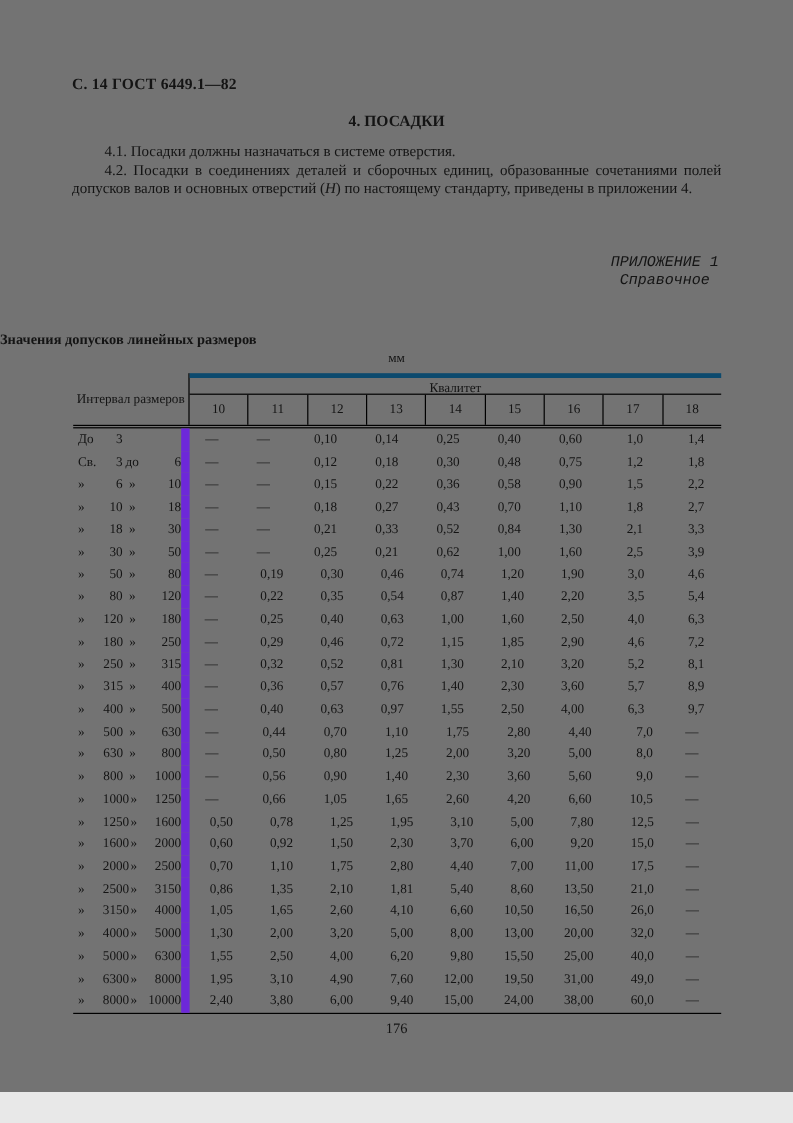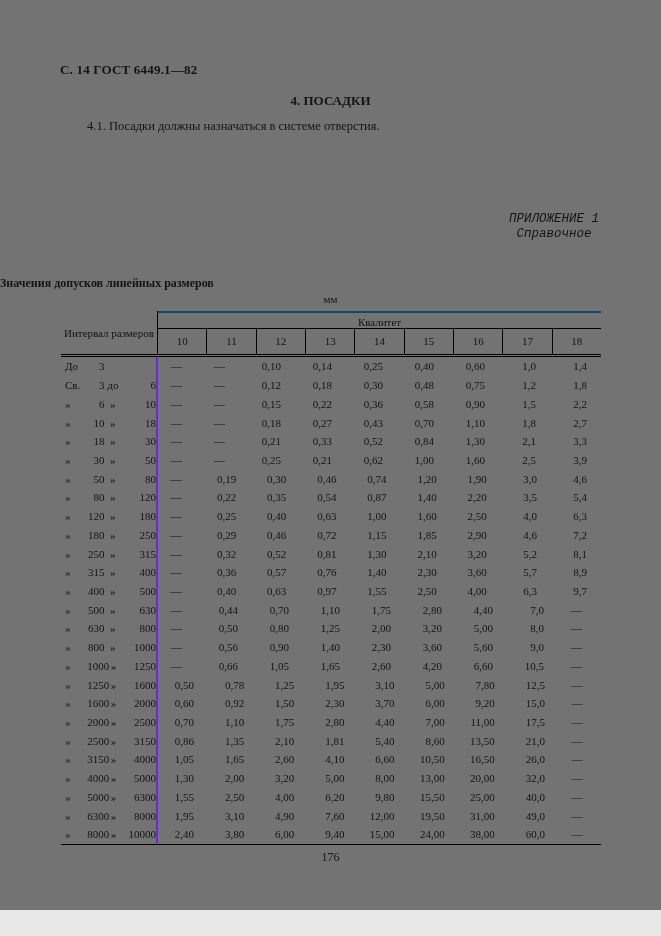--- a/index.html
+++ b/index.html
@@ -48,34 +48,34 @@
   .th-interval {
     width: 97px;
     border-right: 1px solid #000;
     display: flex; align-items: center;
     padding-left: 3px;
   }
   .th-right { flex: 1; }
   .th-group {
     height: 18px; line-height: 18px;
     text-align: center;
-    border-top: 2px solid #0c4a6e;
+    border-top: 4px solid #0c4a6e;
     border-bottom: 1px solid #000;
   }
   .th-grades { display: flex; }
   .th-grade {
     flex: 1; height: 25px; line-height: 25px;
     text-align: center;
   }
   .th-grade + .th-grade { border-left: 1px solid #000; }
   .tbody { border-bottom: 1px solid #000; }
   .trow { display: flex; height: 18.72px; }
   .t-interval {
     width: 97px;
-    border-right: 2px solid #6d28d9;
+    border-right: 7px solid #6d28d9;
     display: flex; align-items: center;
     padding-left: 2px;
   }
   .iv-a { display: inline-block; width: 26px; padding-left: 2px; }
   .iv-b { display: inline-block; width: 18px; text-align: right; }
   .iv-c { display: inline-block; width: 18px; text-align: center; }
   .iv-d { display: inline-block; width: 37px; text-align: right; }
   .t-val {
     flex: 1; display: flex; align-items: center; justify-content: flex-end;
     padding-right: 14px;
@@ -90,20 +90,21 @@
 <body>
 
 <div class="page">
 
   <div class="doc-header">С. 14 ГОСТ 6449.1—82</div>
 
   <div class="section-title">4. ПОСАДКИ</div>
 
   <div class="paras">
     <p class="para">4.1. Посадки должны назначаться в системе отверстия.</p>
+    <p class="para"><span>4.2. Посадки в соединениях деталей и сборочных единиц, образованные сочетаниями полей допусков валов и основных отверстий (</span><span class="it">Н</span><span>) по настоящему стандарту, приведены в приложении 4.</span></p>
   </div>
 
   <div class="annex">
     <div>ПРИЛОЖЕНИЕ 1</div>
     <div>Справочное</div>
   </div>
 
   <div class="table-title">Значения допусков линейных размеров</div>
   <div class="table-unit">мм</div>
 

